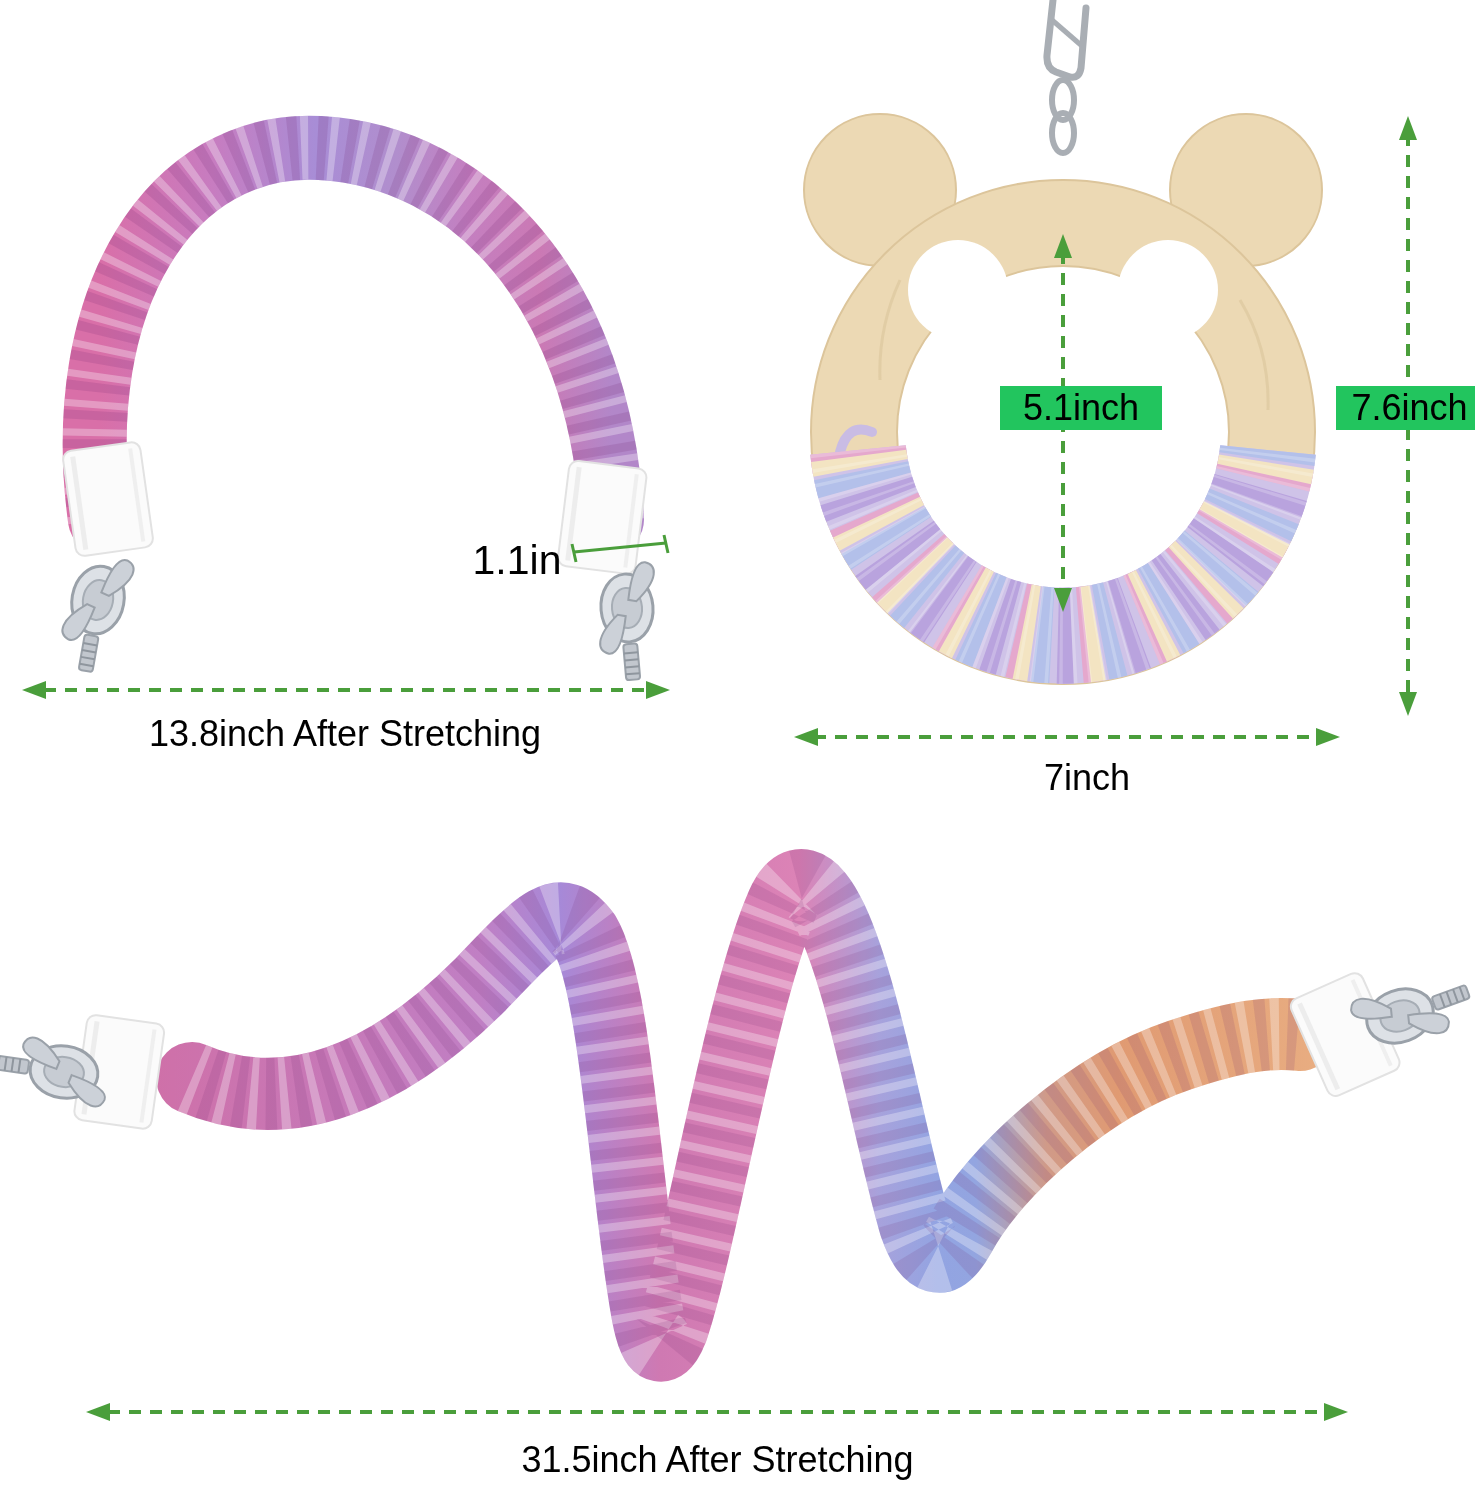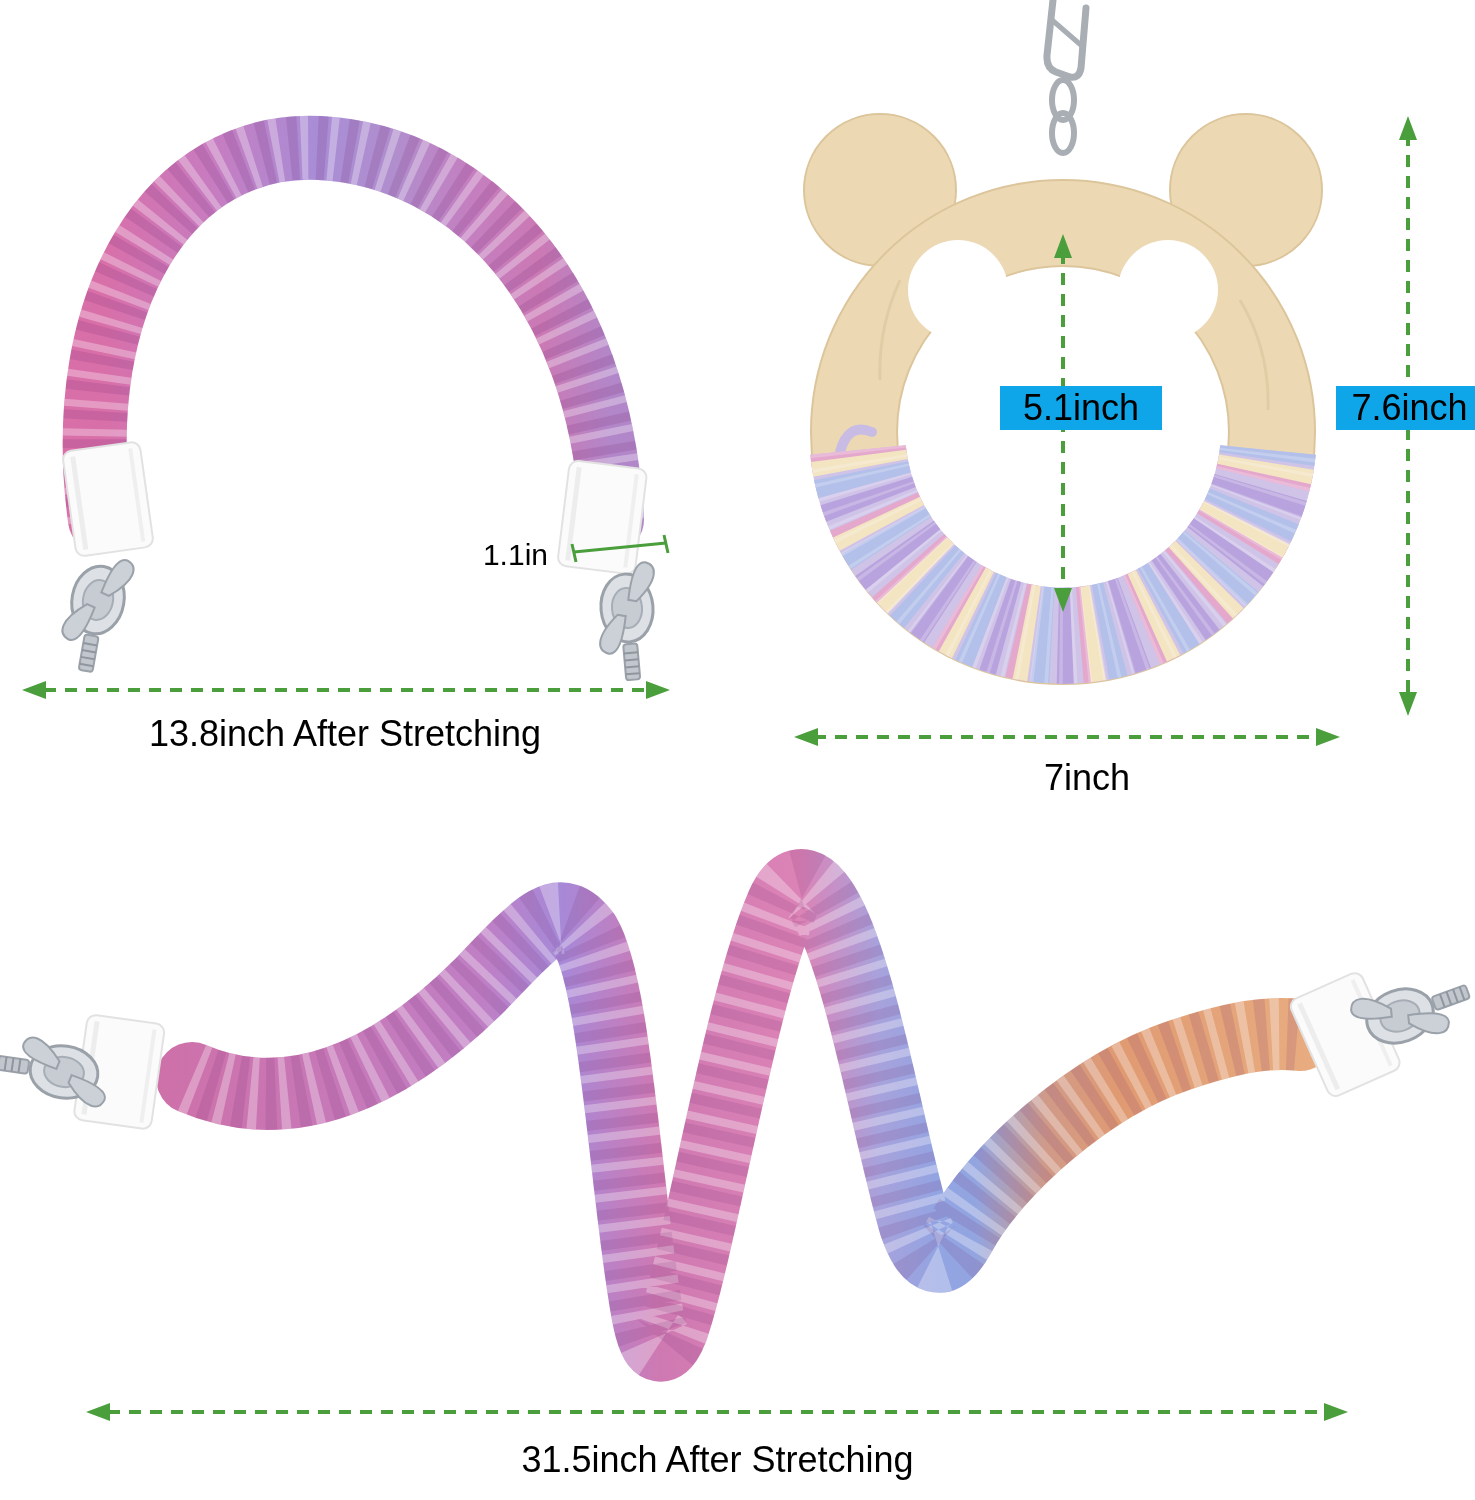--- a/index.html
+++ b/index.html
@@ -1,21 +1,21 @@
 <!DOCTYPE html>
 <html><head>
 <meta charset="utf-8">
 <style>
   html,body{margin:0;padding:0;background:#ffffff;}
   #stage{position:relative;width:1475px;height:1500px;background:#ffffff;overflow:hidden;
          font-family:"Liberation Sans", sans-serif;}
   #art{position:absolute;left:0;top:0;}
   .dim-label{position:absolute;color:#000;font-size:36px;line-height:1.1;
              text-align:center;white-space:nowrap;}
-  .dim-label.on-line{background:#0ea5e9;padding:2px 6px;}
+  .dim-label.on-line{background:#22c55e;padding:2px 6px;}
 </style>
 </head>
 <body>
 
 <div id="stage">
 
 <svg id="art" width="1475" height="1500" viewBox="0 0 1475 1500">
   <defs>
     <linearGradient id="archGrad" gradientUnits="userSpaceOnUse" x1="100" y1="0" x2="612" y2="0">
       <stop offset="0" stop-color="#d96fa8"></stop>
@@ -193,21 +193,21 @@
     <g>
       <line x1="108" y1="1412" x2="1326" y2="1412" stroke-width="4" stroke-dasharray="12 9" fill="none"></line>
       <polygon points="86,1412 110,1403 110,1421" stroke="none"></polygon>
       <polygon points="1348,1412 1324,1403 1324,1421" stroke="none"></polygon>
     </g>
   </g>
 </svg>
 
 <div class="dim-label" style="left:95px;top:714px;width:500px;">13.8inch After Stretching</div>
 
-<div class="dim-label" style="left:438px;top:538px;width:110px;font-size:30px;text-align:right;">1.1in</div>
+<div class="dim-label" style="left:462px;top:538px;width:110px;font-size:41px;">1.1in</div>
 
 <div class="dim-label on-line" style="left:1000px;top:386px;width:150px;">5.1inch</div>
 
 <div class="dim-label on-line" style="left:1336px;top:386px;width:135px;">7.6inch</div>
 
 <div class="dim-label" style="left:1000px;top:758px;width:130px;text-align:right;">7inch</div>
 
 <div class="dim-label" style="left:455px;top:1440px;width:525px;">31.5inch After Stretching</div>
 
 </div>

